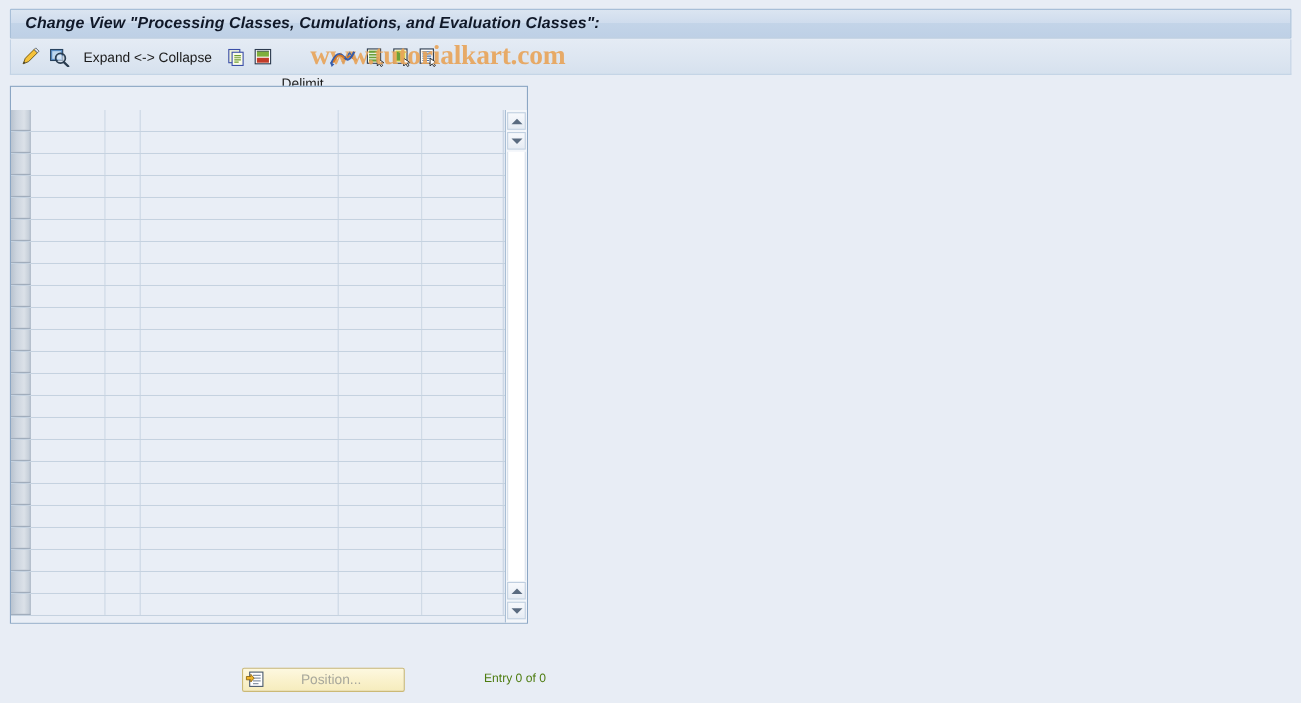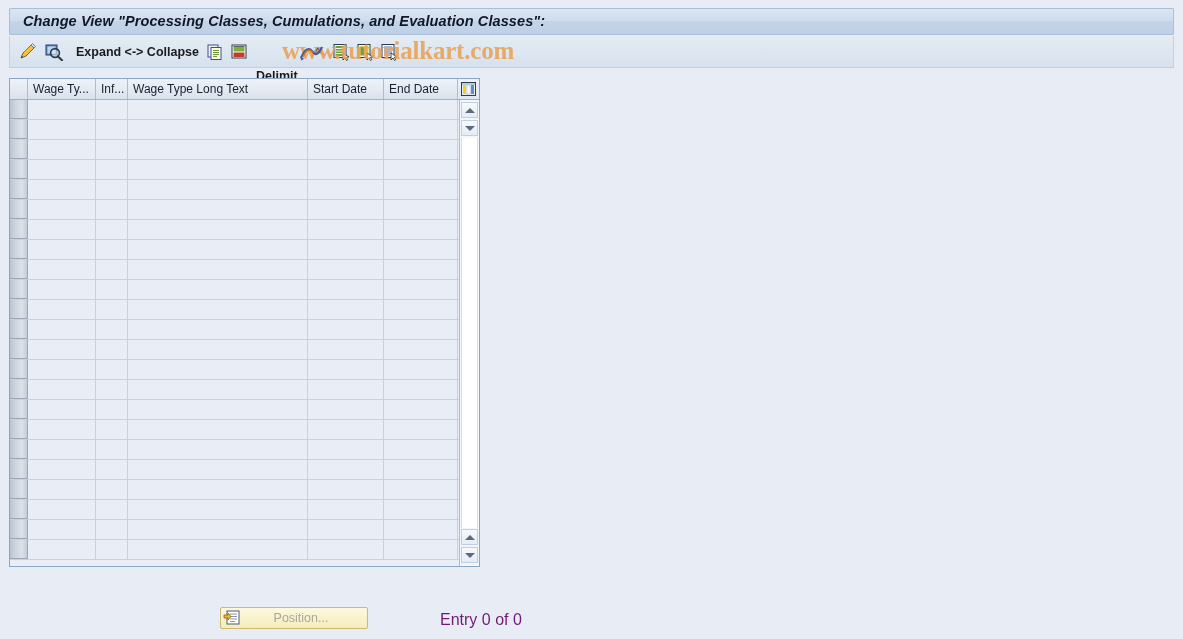--- a/index.html
+++ b/index.html
@@ -60,21 +60,20 @@
     top: 5px;
     height: 22px;
     display: flex;
     align-items: center;
     cursor: default;
   }
   .tb-label {
     font-size: 12.5px;
     color: #1b1b1b;
     white-space: nowrap;
-    font-weight: bold;
   }
 
   
   .watermark {
     position: absolute;
     left: 282px;
     top: 37px;
     font-family: "Liberation Serif", serif;
     font-size: 25px;
     font-weight: bold;
@@ -245,22 +244,22 @@
   }
   .pos-icon {
     width: 18px; height: 18px;
     margin-left: 2px;
     flex: 0 0 auto;
   }
   .entry-text {
     position: absolute;
     left: 440px;
     top: 611px;
-    font-size: 16px;
-    color: #701a75;
+    font-size: 11px;
+    color: #4d7c0f;
     white-space: nowrap;
   }
 </style>
 </head>
 <body>
 
 <div id="app">
 
   <div class="titlebar">
     <div class="title-text">Change View "Processing Classes, Cumulations, and Evaluation Classes":</div>
@@ -366,37 +365,20 @@
   <div class="wm-swirl">
     <svg width="26" height="20" viewBox="0 0 26 20">
       <path d="M2 16 Q8 2 14 10 Q18 16 23 5" fill="none" stroke="#2f57a8" stroke-width="2"></path>
       <path d="M4 15 Q9 4 14 11" fill="none" stroke="#d4741f" stroke-width="1.6"></path>
       <path d="M1 14.5 L5 16.5 L2.5 18.8 Z" fill="#2f57a8"></path>
     </svg>
   </div>
 
   <div class="table-wrap">
 
-    <div class="thead">
-      <div class="th corner" style="width:18px;"></div>
-      <div class="th" style="width:68px;">Wage Ty...</div>
-      <div class="th" style="width:32px;">Inf...</div>
-      <div class="th" style="width:180px;">Wage Type Long Text</div>
-      <div class="th" style="width:76px;">Start Date</div>
-      <div class="th" style="width:74px;">End Date</div>
-      <div class="th cfg" style="width:21px;">
-        <svg width="15" height="14" viewBox="0 0 15 14">
-          <rect x="0.5" y="0.5" width="14" height="13" fill="#e9eef6" stroke="#2d3e52" stroke-width="1"></rect>
-          <rect x="2" y="3" width="3" height="9" fill="#f2d02e"></rect>
-          <rect x="6" y="3" width="3" height="9" fill="#ffffff" stroke="#9aa7b6" stroke-width="0.5"></rect>
-          <rect x="10" y="3" width="3" height="9" fill="#5b8fd0"></rect>
-          <rect x="1" y="1" width="13" height="2" fill="#b9cade"></rect>
-        </svg>
-      </div>
-    </div>
 
     <div class="tbody" id="tbody">
         <div class="trow">
           <div class="rowsel"></div>
           <div class="td" style="width: 68px;"></div>
           <div class="td" style="width: 32px;"></div>
           <div class="td" style="width: 180px;"></div>
           <div class="td" style="width: 76px;"></div>
           <div class="td" style="width: 74px;"></div>
         </div>

